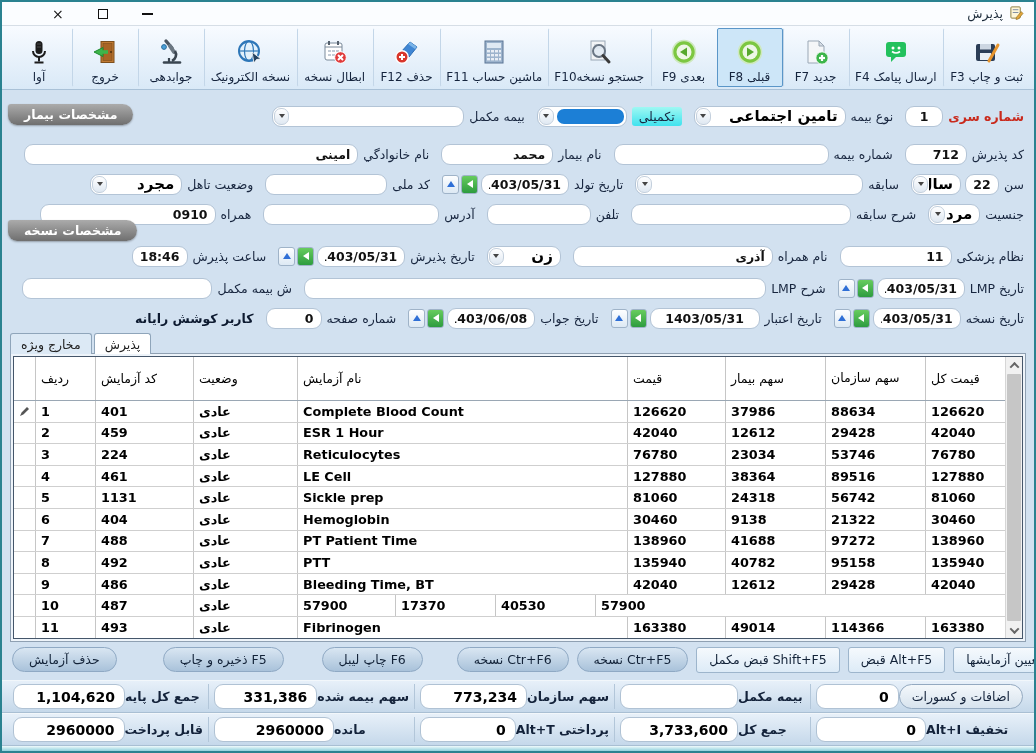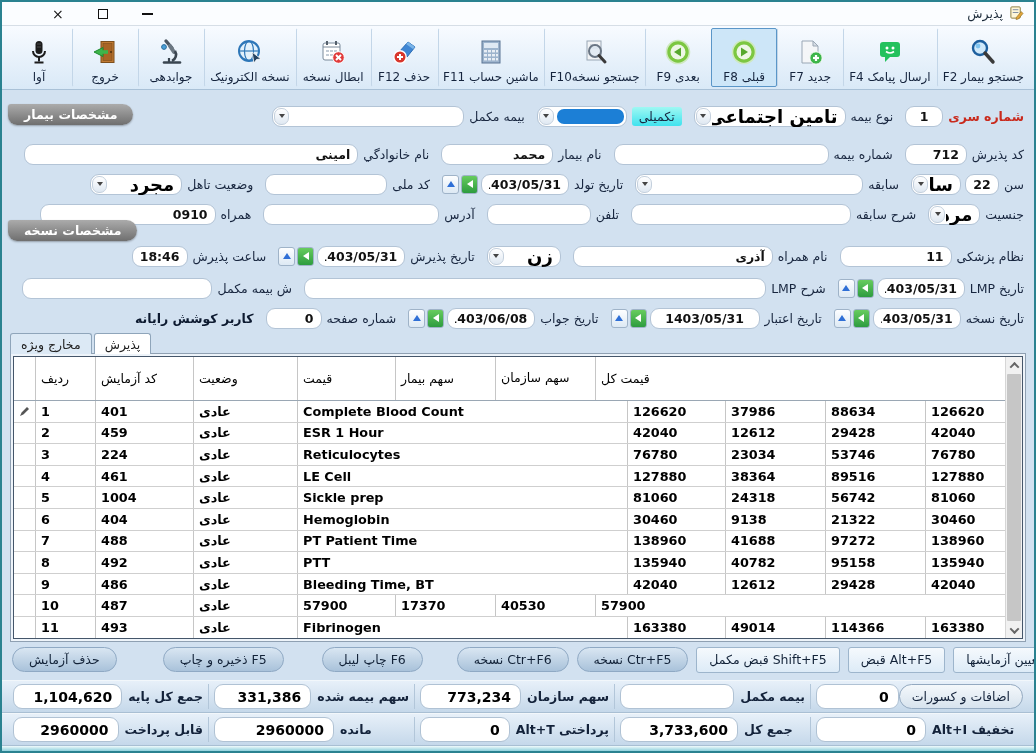--- a/index.html
+++ b/index.html
@@ -30,21 +30,21 @@
      font-size:12.5px;padding:3px 16px;border-radius:4px 14px 14px 12px;z-index:3;box-shadow:0 1px 2px rgba(0,0,0,.3);}
   .row{position:absolute;right:0;left:0;display:flex;align-items:center;padding:0 10px;height:24px;}
   .f{display:flex;align-items:center;margin-left:12px;}
   .lbl{white-space:nowrap;font-size:12.5px;color:#18263f;margin-left:5px;}
   .lbl.red{color:#c92a1d;font-weight:bold;}
   .lbl.cyan{background:linear-gradient(#9ff8f3,#3fe2ee);padding:2px 7px;border-radius:3px;}
   .lbl.boldlbl{font-weight:bold;color:#0d1a30;}
   .inp{background:#fff;border:1px solid #b3c4d6;border-radius:9px;height:21px;font-weight:bold;font-size:12.5px;
      padding:0 7px;font-family:inherit;direction:rtl;text-align:right;color:#111;}
   .dd{background:#fff;border:1px solid #b3c4d6;border-radius:9px;height:21px;display:flex;align-items:center;}
-  .ddv{flex:1;padding:0 7px;font-weight:bold;font-size:18px;white-space:nowrap;overflow:hidden;}
+  .ddv{flex:1;padding:0 7px;font-weight:bold;font-size:15px;white-space:nowrap;overflow:hidden;}
   .ddv.fill{background:#1c7fd6;border-radius:7px;margin:2px;height:15px;}
   .dda{width:15px;height:17px;margin:1px;border-radius:7px;background:linear-gradient(#ffffff,#dfe8f2);
      border:1px solid #c4d0dd;display:flex;align-items:center;justify-content:center;}
   .tri{width:0;height:0;border-left:3.5px solid transparent;border-right:3.5px solid transparent;border-top:4.5px solid #444;}
   .db{display:flex;gap:2px;margin-right:3px;}
   .dbtn{width:17px;height:19px;border:1px solid #9fb3c8;border-radius:3px;display:flex;align-items:center;justify-content:center;}
   .dbtn.go{background:linear-gradient(#67cc5e,#2d9c3f);}
   .dbtn.go i{width:0;height:0;border-top:4px solid transparent;border-bottom:4px solid transparent;border-right:6px solid #fff;}
   .dbtn.up{background:linear-gradient(#fdfeff,#dde9f4);}
   .dbtn.up i{width:0;height:0;border-left:4px solid transparent;border-right:4px solid transparent;border-bottom:6px solid #2f6fd6;}
@@ -79,21 +79,21 @@
   .sp1{margin-left:38px;} .sp2{margin-left:30px;} .sp3{margin-left:26px;}
   .rectb{height:26px;background:linear-gradient(#f5f9fd,#ddebf7);border:1px solid #9db5cc;border-radius:3px;
      padding:0 12px;font-size:12.5px;color:#122238;display:flex;align-items:center;white-space:nowrap;font-family:inherit;}
   .gapauto{margin-left:auto;text-align:center;}
   
   .summary{position:absolute;bottom:5px;left:0;right:0;}
   .srow{display:flex;align-items:center;height:33px;background:linear-gradient(#e7f0f9,#c5d8ea);
      border-top:1px solid #f2f7fb;border-bottom:1px solid #a9bfd3;padding:0 6px;}
   .scell{display:flex;align-items:center;justify-content:flex-end;padding:0 5px;border-left:1px solid #b2c6d9;}
   .scell:last-child{border-left:none;}
-  .slbl{font-size:12.5px;font-weight:bold;color:#13223a;margin-left:6px;white-space:nowrap;}
+  .slbl{font-size:12.5px;font-weight:bold;color:#13223a;white-space:nowrap;}
   .sf{background:#fff;border:1px solid #b0c2d4;border-radius:9px;height:25px;font-weight:bold;font-size:14px;
      display:flex;align-items:center;justify-content:flex-end;padding:0 9px;direction:ltr;color:#000;}
   .sumbtn{border-radius:13px;background:linear-gradient(#f4f8fb,#d7e3ee);border:1px solid #93a9c0;
      padding:4px 12px;font-size:12.5px;color:#13223a;white-space:nowrap;font-family:inherit;}
   .bstrip{position:absolute;bottom:0;left:0;right:0;height:5px;background:linear-gradient(#f0fafc,#8fd0dc);}
 </style>
 </head>
 <body>
 
 <div class="w">
@@ -114,26 +114,27 @@
       <span class="wbtn">×</span>
       <span class="wbox"></span>
       <span class="wmin"></span>
     </div>
   </div>
 
   <div class="toolbar" id="toolbar">
       <div class="tbtn">
         <span class="ticon">
           <svg width="28" height="28" viewBox="0 0 28 28">
-            <circle cx="11" cy="10" r="7" fill="#cfe9fb" stroke="#1d5f9e" stroke-width="2.4"></circle>
-            <circle cx="9" cy="8" r="2.4" fill="#7fc4f0"></circle>
-            <line x1="16" y1="15" x2="24" y2="24" stroke="#3a3a3a" stroke-width="3.4" stroke-linecap="round"></line>
-          </svg>
-        </span>
-        <span class="tlabel">جستجو بیمار F2</span>
+            <rect x="3" y="6" width="19" height="17" rx="2" fill="#2b3d56"></rect>
+            <rect x="7" y="6" width="11" height="5.5" fill="#ccd6e2"></rect>
+            <rect x="7" y="15" width="11" height="7" fill="#e9eff5"></rect>
+            <line x1="16" y1="23" x2="25" y2="7" stroke="#e8962e" stroke-width="3" stroke-linecap="round"></line>
+          </svg>
+        </span>
+        <span class="tlabel">ثبت و چاپ F3</span>
       </div>
       <div class="tbtn">
         <span class="ticon">
           <svg width="28" height="28" viewBox="0 0 28 28">
             <rect x="4" y="4" width="20" height="15" rx="3" fill="#23c15d"></rect>
             <polygon points="9,18 9,24 15,18" fill="#23c15d"></polygon>
             <circle cx="11" cy="10" r="1.5" fill="#fff"></circle>
             <circle cx="17" cy="10" r="1.5" fill="#fff"></circle>
             <path d="M10 13.5 q4 3 8 0" stroke="#fff" fill="none" stroke-width="1.6"></path>
           </svg>
@@ -537,20 +538,21 @@
     </div>
   </div>
 
   <div class="gridwrap">
     <div class="grid" id="grid">
         <div class="ghead">
           <div class="gc c0"></div>
           <div class="gc c1">ردیف</div>
           <div class="gc c2">کد آزمایش</div>
           <div class="gc c3">وضعیت</div>
+          <div class="gc c4">نام آزمایش</div>
           <div class="gc c5">قیمت</div>
           <div class="gc c6">سهم بیمار</div>
           <div class="gc c7 wrapc">سهم سازمان</div>
           <div class="gc c8">قیمت کل</div>
         </div>
       <div class="grow">
           <div class="gc c0">
             <svg width="11" height="11" viewBox="0 0 11 11">
               <path d="M1 10 l1.6-3.4 L8 1 10 3 4.4 8.6 Z" fill="#555"></path>
             </svg>
@@ -601,21 +603,21 @@
           </div>
           <div class="gc c4">LE Cell</div>
           <div class="gc c5">127880</div>
           <div class="gc c6">38364</div>
           <div class="gc c7">89516</div>
           <div class="gc c8">127880</div>
         </div>
         <div class="grow">
           <div class="gc c0"></div>
           <div class="gc c1">5</div>
-          <div class="gc c2">1004</div>
+          <div class="gc c2">1131</div>
           <div class="gc c3">
             <span>عادی</span>
           </div>
           <div class="gc c4">Sickle prep</div>
           <div class="gc c5">81060</div>
           <div class="gc c6">24318</div>
           <div class="gc c7">56742</div>
           <div class="gc c8">81060</div>
         </div>
         <div class="grow">

